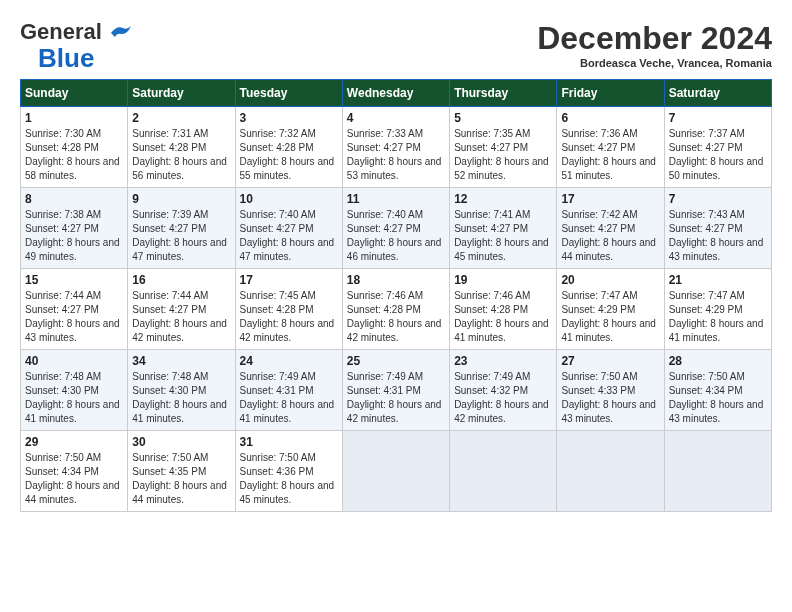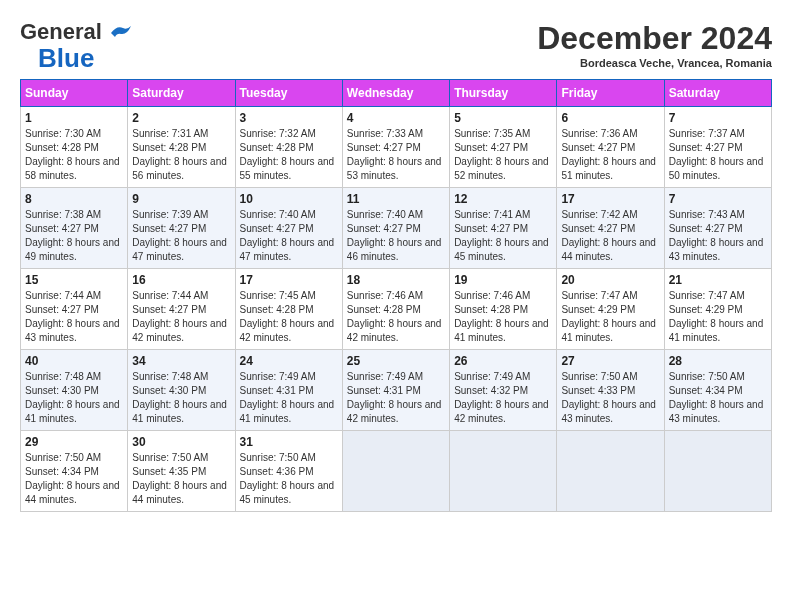--- a/index.html
+++ b/index.html
@@ -33,21 +33,21 @@
       font-size: 11px;
       font-weight: bold;
       color: #333;
     }
     .calendar {
       width: 100%;
       border-collapse: collapse;
       font-size: 10.5px;
     }
     .calendar thead tr th {
-      background-color: #d946ef;
+      background-color: #14532d;
       color: #fff;
       padding: 6px 4px;
       text-align: left;
       font-size: 12px;
       font-weight: bold;
       border: 1px solid #1565c0;
     }
     .calendar tbody tr td {
       border: 1px solid #ccc;
       vertical-align: top;
@@ -214,21 +214,21 @@
         </td>
         <td>
           <span class="day-number">24</span>
           <div class="day-info">Sunrise: 7:49 AM<br>Sunset: 4:31 PM<br>Daylight: 8 hours and 41 minutes.</div>
         </td>
         <td>
           <span class="day-number">25</span>
           <div class="day-info">Sunrise: 7:49 AM<br>Sunset: 4:31 PM<br>Daylight: 8 hours and 42 minutes.</div>
         </td>
         <td>
-          <span class="day-number">26</span>
+          <span class="day-number">23</span>
           <div class="day-info">Sunrise: 7:49 AM<br>Sunset: 4:32 PM<br>Daylight: 8 hours and 42 minutes.</div>
         </td>
         <td>
           <span class="day-number">27</span>
           <div class="day-info">Sunrise: 7:50 AM<br>Sunset: 4:33 PM<br>Daylight: 8 hours and 43 minutes.</div>
         </td>
         <td>
           <span class="day-number">28</span>
           <div class="day-info">Sunrise: 7:50 AM<br>Sunset: 4:34 PM<br>Daylight: 8 hours and 43 minutes.</div>
         </td>

